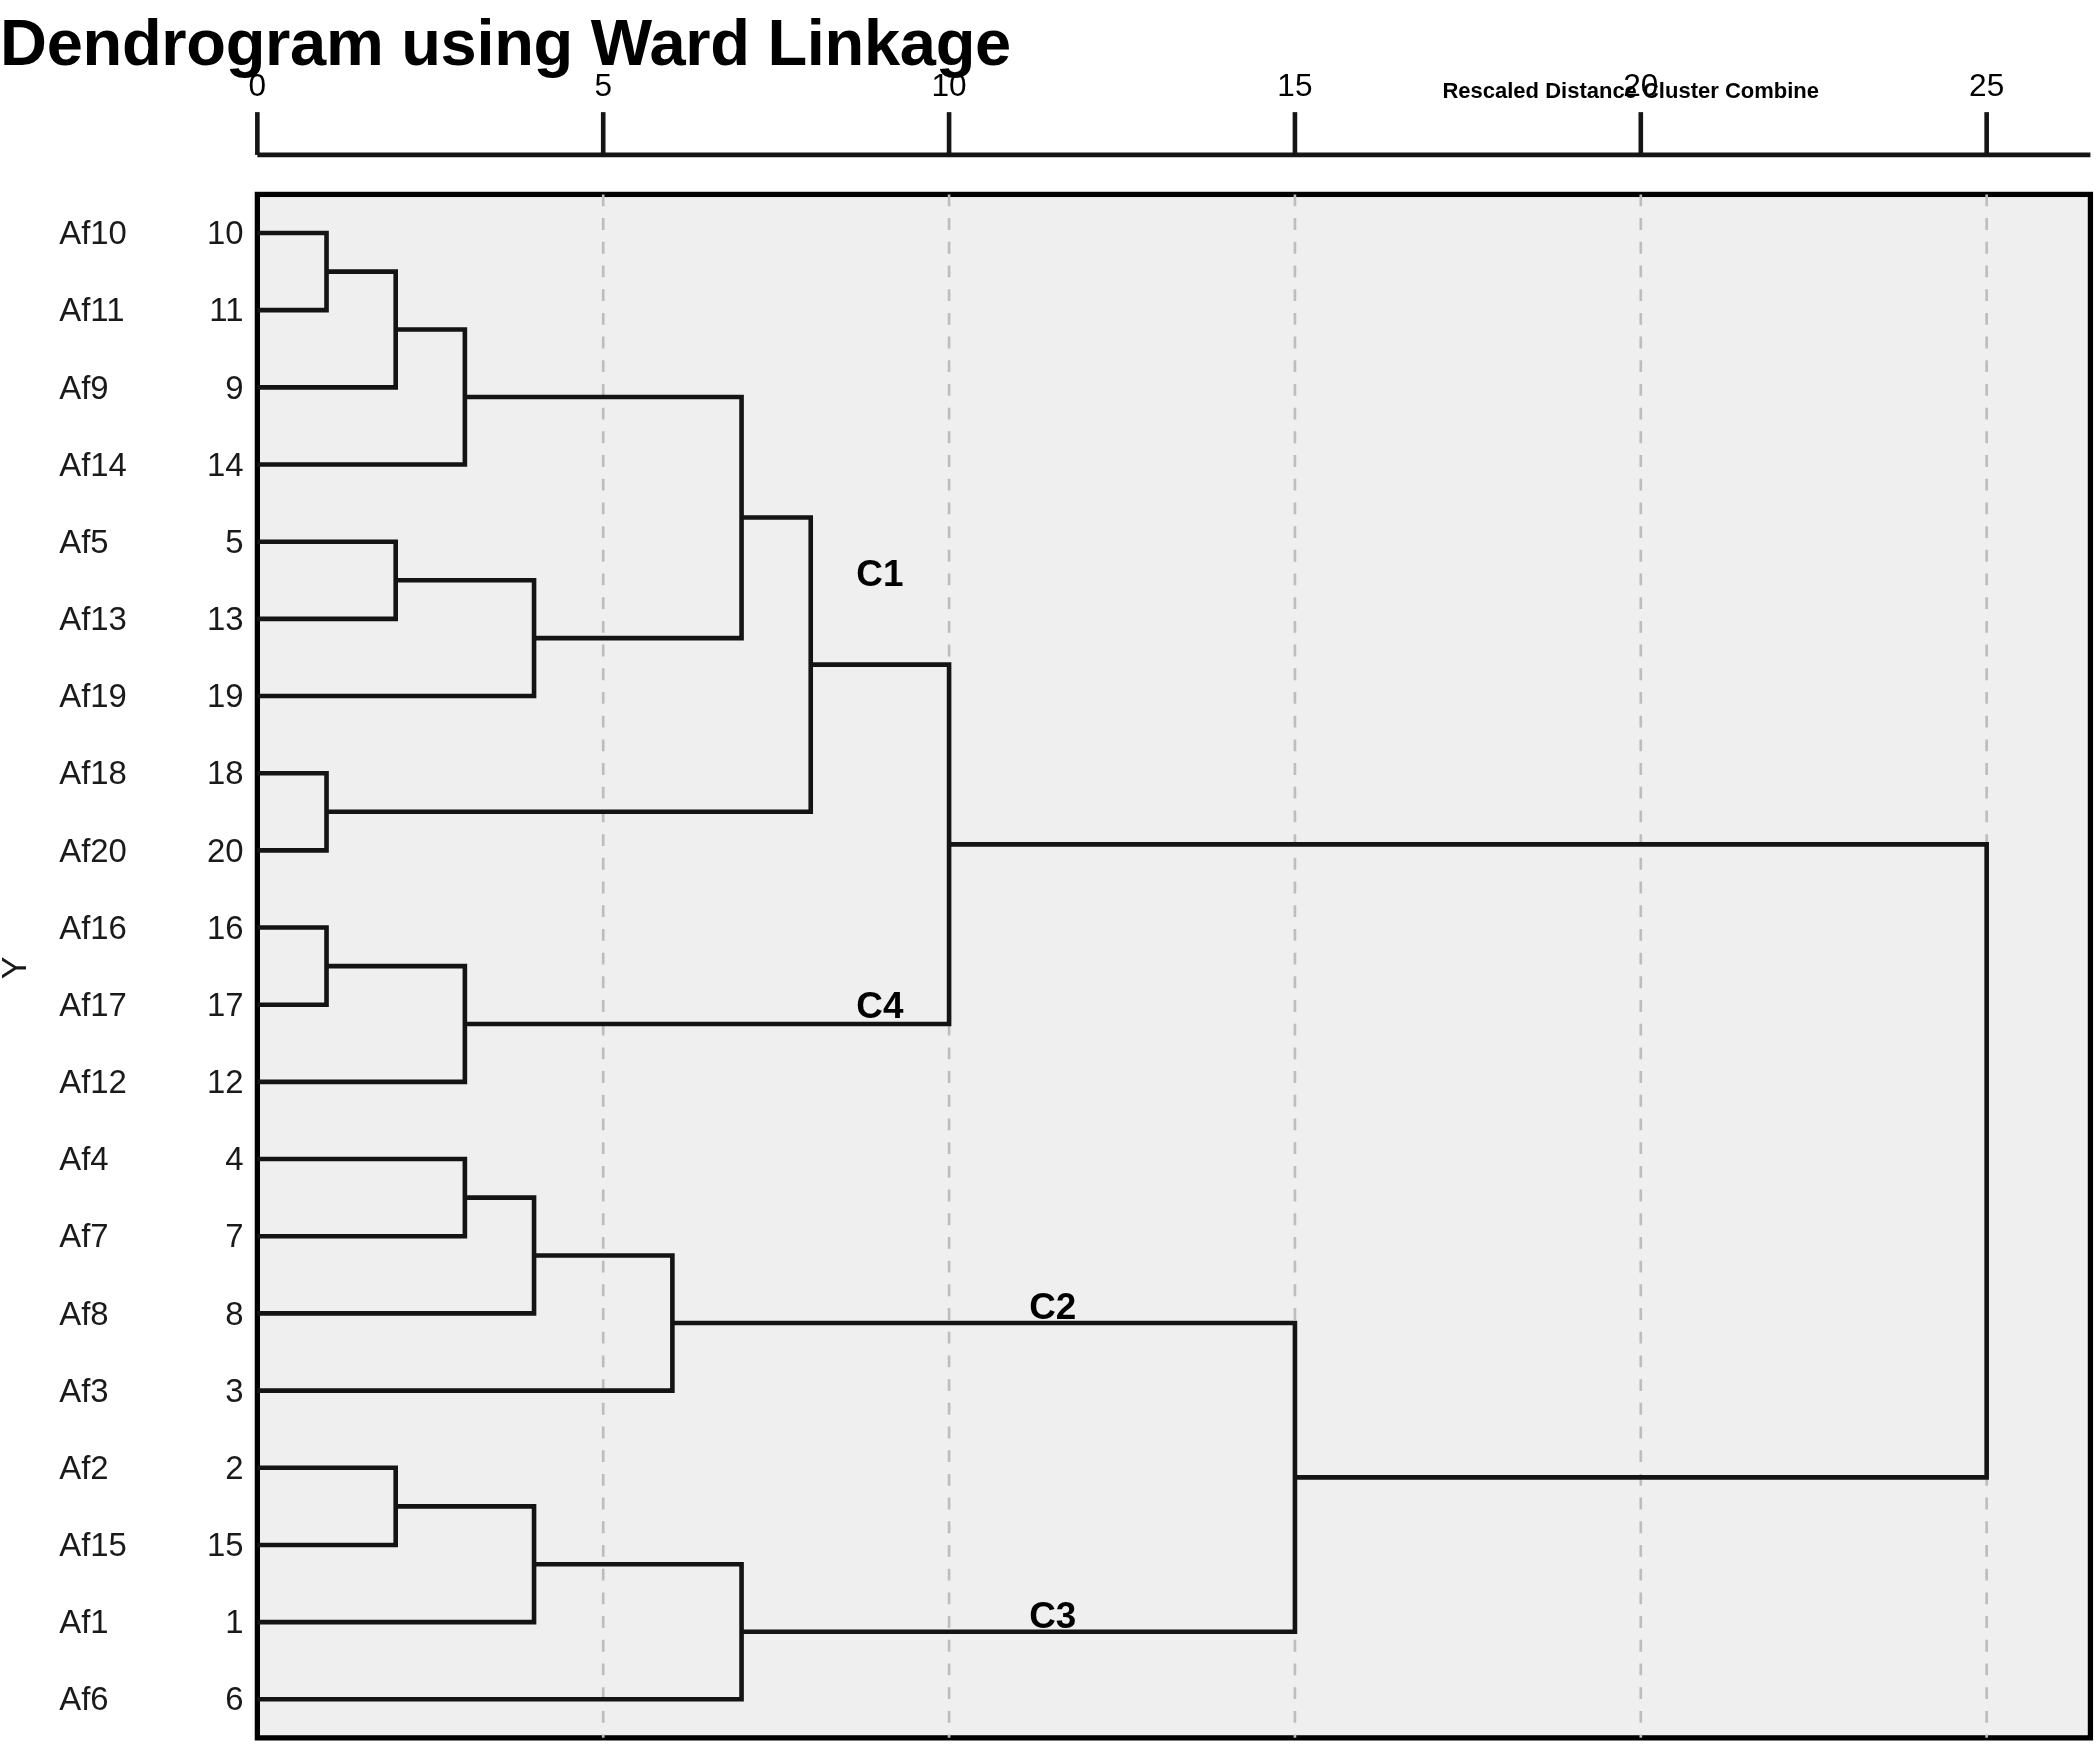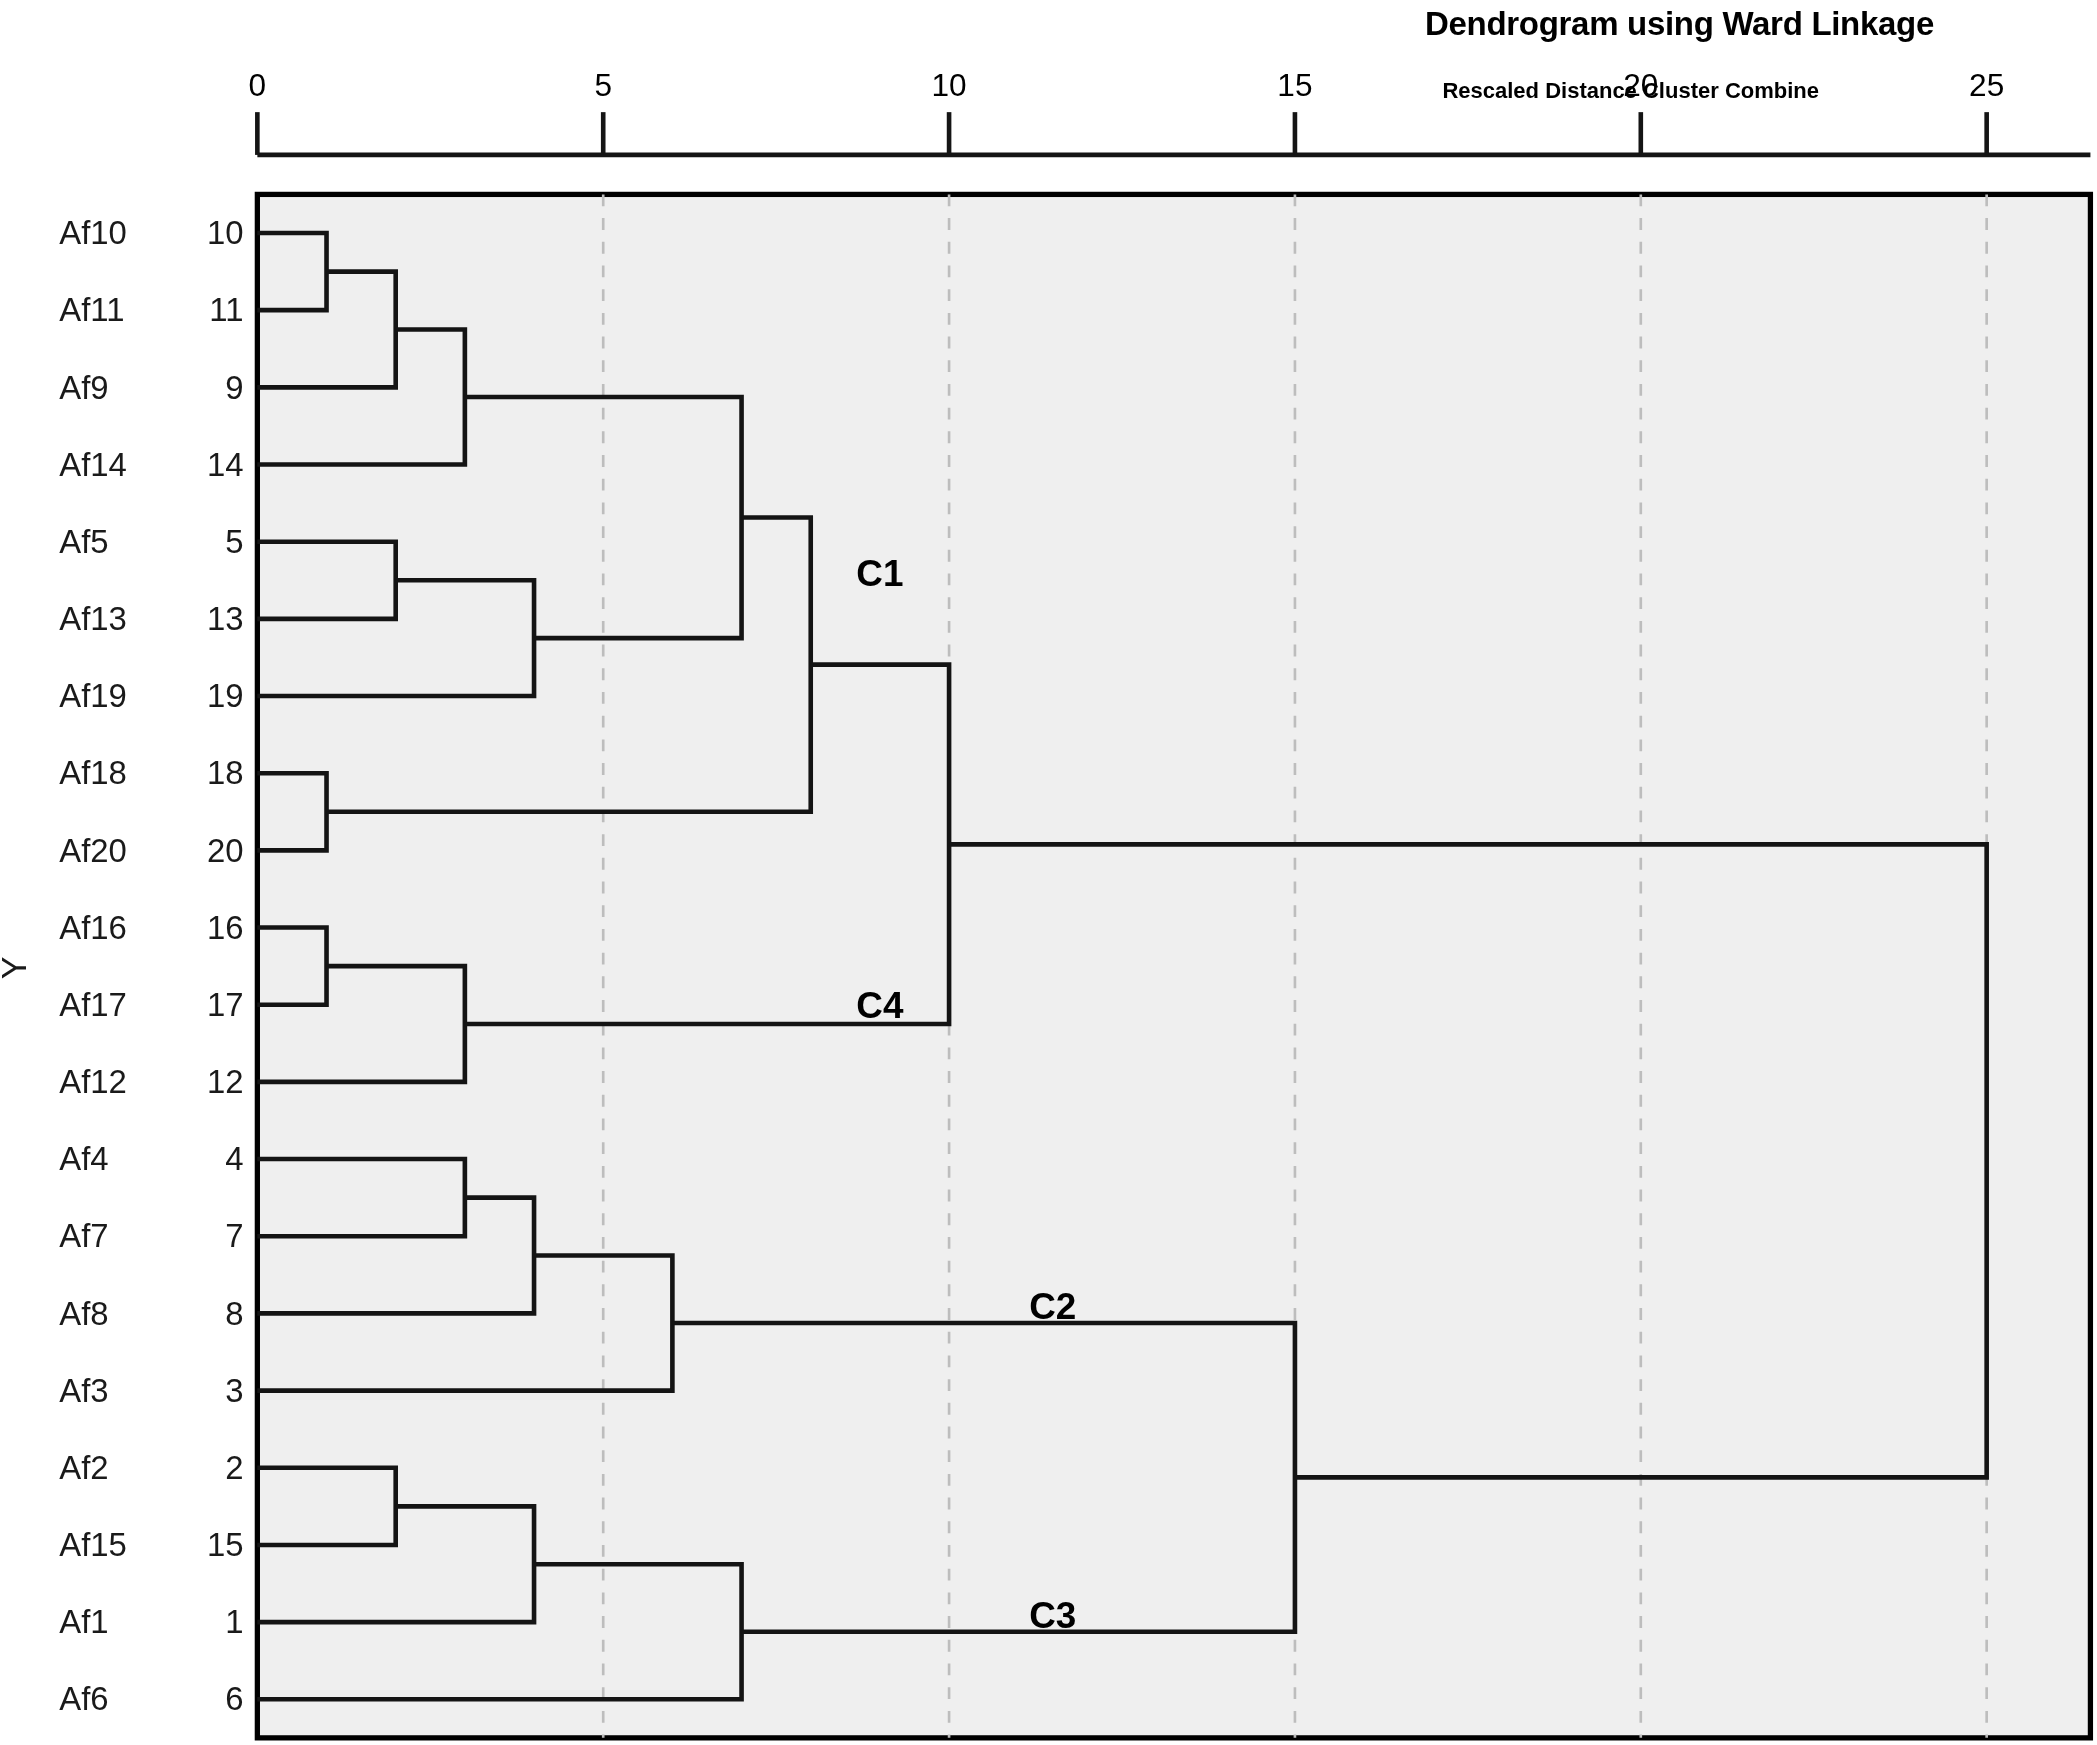--- a/index.html
+++ b/index.html
@@ -18,22 +18,22 @@
     position: relative;
     width: 2097px;
     height: 1746px;
     background: #ffffff;
   }
   .title {
     position: absolute;
     left: 0;
     top: 5.3px;
     width: 1934px;
-    text-align: right;
-    font-size: 33px;
+    text-align: left;
+    font-size: 65px;
     font-weight: bold;
     letter-spacing: -0.3px;
   }
   .subtitle {
     position: absolute;
     left: 0;
     top: 78px;
     width: 1819px;
     text-align: right;
     font-size: 22px;

